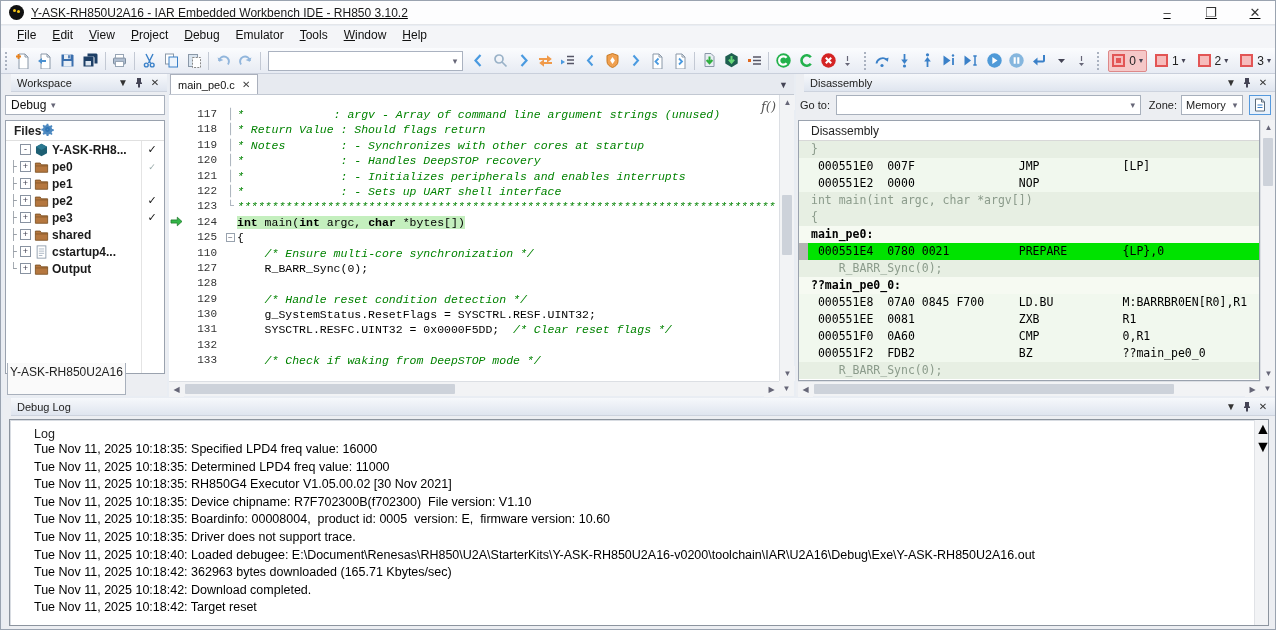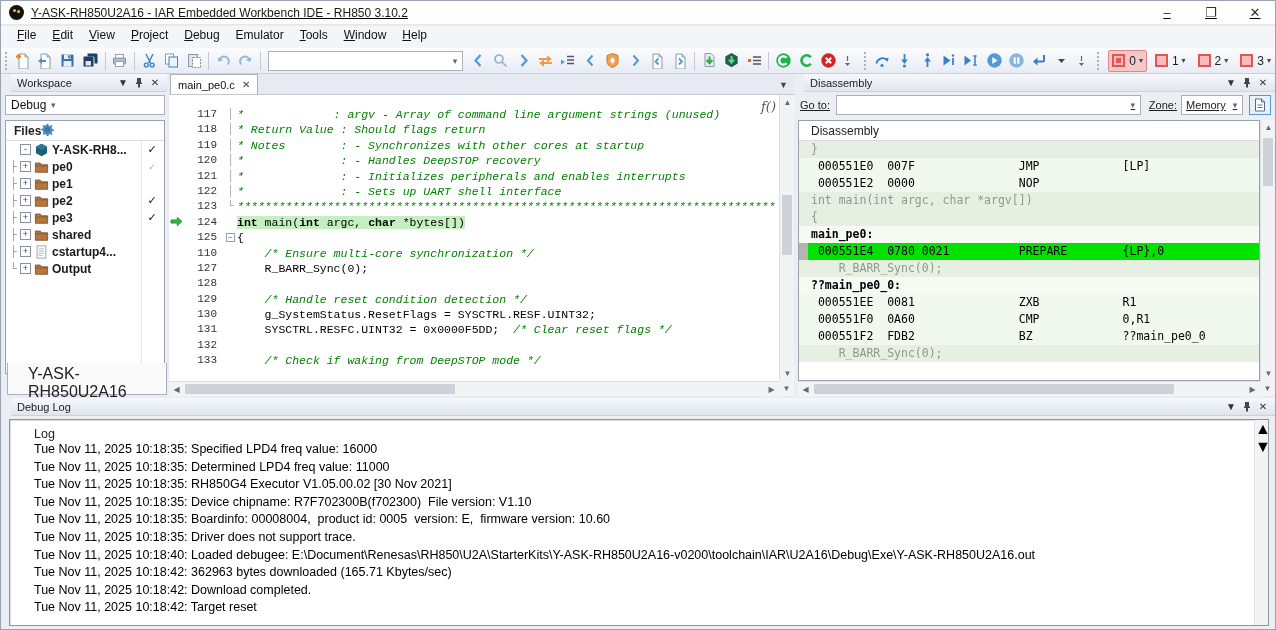--- a/index.html
+++ b/index.html
@@ -46,21 +46,21 @@
   .filesbox { position:absolute; left:2px; right:2px; top:46px; bottom:22px; background:#fff; border:1px solid #9aa2ae; overflow:hidden; }
   .fileshdr { height:20px; border-bottom:1px solid #e0e0e0; display:flex; align-items:center; padding:0 4px 0 8px; font-size:12px; font-weight:bold; color:#222; }
   .checkcol-line { position:absolute; top:20px; bottom:0; right:22px; width:1px; background:#e4e4e4; }
   .trow { height:17px; display:flex; align-items:center; font-size:12px; color:#1a1a1a; position:relative; padding-left:4px; }
   .trow .conn { width:10px; color:#9aa0a8; font-family:"DejaVu Sans Mono",monospace; font-size:11px; }
   .trow .exp { width:11px; height:11px; border:1px solid #8892a0; background:#fff; font-size:9px; line-height:9px; text-align:center; color:#445; margin-right:3px; flex:none; }
   .trow .ticon { width:15px; height:14px; margin-right:3px; flex:none; }
   .trow .lbl { font-weight:bold; white-space:nowrap; overflow:hidden; }
   .trow .chk { position:absolute; right:4px; width:16px; text-align:center; font-size:11px; color:#111; }
   .trow .chk.gray { color:#9aa; font-size:9px; }
-  .wstab { position:absolute; left:4px; bottom:1px; height:32px; background:#fafafa; border:1px solid #a8b0bc; border-top:none; padding:2px 20px 0; font-size:16px; color:#222; }
+  .wstab { position:absolute; left:4px; bottom:1px; height:32px; background:#fafafa; border:1px solid #a8b0bc; border-top:none; padding:2px 2px 0; font-size:12px; color:#222; }
 
   
   #editor { left:168px; top:73px; width:625px; height:322px; background:#eceef2; }
   .tabbar { height:21px; background:#e7eaf0; border-bottom:1px solid #c2c8d2; display:flex; align-items:flex-end; }
   .etab { height:20px; background:#fff; border:1px solid #aab0bc; border-bottom:none; display:flex; align-items:center; padding:0 7px; font-size:11px; color:#111; margin-left:1px; }
   .etab .x { margin-left:7px; color:#444; font-size:10px; }
   .tabdd { margin-left:auto; margin-bottom:4px; margin-right:6px; font-size:9px; color:#445; }
   .codearea { position:absolute; left:0; top:21px; right:15px; bottom:15px; background:#fff; overflow:hidden; padding-top:13px; }
   .fnbadge { position:absolute; right:18px; top:25px; font-family:"DejaVu Serif",serif; font-style:italic; font-size:13px; color:#555; z-index:3; }
   .eline { height:15.4px; display:flex; align-items:flex-start; font-family:Liberation Mono, monospace; font-size:11.5px; white-space:pre; }
@@ -75,21 +75,21 @@
   
   .vscroll { position:absolute; top:21px; right:0; width:15px; bottom:15px; background:#f2f3f5; border-left:1px solid #dcdfe4; }
   .vscroll .arr, .hscroll .arr { position:absolute; width:15px; height:15px; color:#667; font-size:8px; display:flex; align-items:center; justify-content:center; background:#f2f3f5; }
   .vthumb { position:absolute; left:2px; right:2px; background:#cdd2da; border-radius:1px; }
   .hscroll { position:absolute; left:0; bottom:0; right:15px; height:15px; background:#f2f3f5; border-top:1px solid #dcdfe4; }
   .hthumb { position:absolute; top:2px; bottom:2px; background:#cdd2da; border-radius:1px; }
   .corner { position:absolute; right:0; bottom:0; width:15px; height:15px; background:#f2f3f5; color:#667; font-size:8px; display:flex; align-items:center; justify-content:center; }
 
   
   #disasm { left:795px; top:73px; width:479px; height:322px; }
-  .dtoolbar { height:26px; display:flex; align-items:center; padding:0 4px; font-size:11px; color:#222;text-decoration:underline; }
+  .dtoolbar { height:26px; display:flex; align-items:center; padding:0 4px; font-size:11px; color:#222; }
   .dcombo { height:20px; background:#fff; border:1px solid #a8b0bc; display:flex; align-items:center; font-size:11px; }
   .dcombo .cv { flex:1; padding-left:4px; }
   .goto-combo { flex:1; margin:0 8px 0 6px; }
   .zone-combo { width:62px; margin:0 6px 0 4px; }
   .mixedbtn { width:22px; height:20px; border:1px solid #5599dd; background:#e8f1fb; display:flex; align-items:center; justify-content:center; }
   .dbox { position:absolute; left:2px; top:46px; right:15px; bottom:15px; background:#fff; border:1px solid #9aa2ae; overflow:hidden; }
   .dhdr { height:20px; border-bottom:1px solid #d8d8d8; display:flex; align-items:center; padding-left:12px; font-size:12px; color:#222; background:#fff; }
   .drow { height:17px; line-height:17px; font-family:"DejaVu Sans Mono",monospace; font-size:11.5px; white-space:pre; position:relative; padding-left:12px; }
   .drow.asm { background:#f1f8ee; color:#000; }
   .drow.label { background:#f6faf2; color:#000; font-weight:bold; }
@@ -581,20 +581,21 @@
     <div id="drows">
         <div class="drow source">}</div>
         <div class="drow asm"> 000551E0  007F               JMP            [LP]</div>
         <div class="drow asm"> 000551E2  0000               NOP            </div>
         <div class="drow source">int main(int argc, char *argv[])</div>
         <div class="drow source">{</div>
         <div class="drow label">main_pe0:</div>
         <div class="drow asm current"> 000551E4  0780 0021          PREPARE        {LP},0<span class="marker"></span></div>
         <div class="drow source">    R_BARR_Sync(0);</div>
         <div class="drow label">??main_pe0_0:</div>
+        <div class="drow asm"> 000551E8  07A0 0845 F700     LD.BU          M:BARRBR0EN[R0],R1</div>
         <div class="drow asm"> 000551EE  0081               ZXB            R1</div>
         <div class="drow asm"> 000551F0  0A60               CMP            0,R1</div>
         <div class="drow asm"> 000551F2  FDB2               BZ             ??main_pe0_0</div>
         <div class="drow source">    R_BARR_Sync(0);</div>
       </div>
   </div>
   <div class="vscroll" style="top:46px">
     <div class="arr" style="top:0">▲</div>
     <div class="vthumb" style="top:18px;height:48px"></div>
     <div class="arr" style="bottom:0">▼</div>

